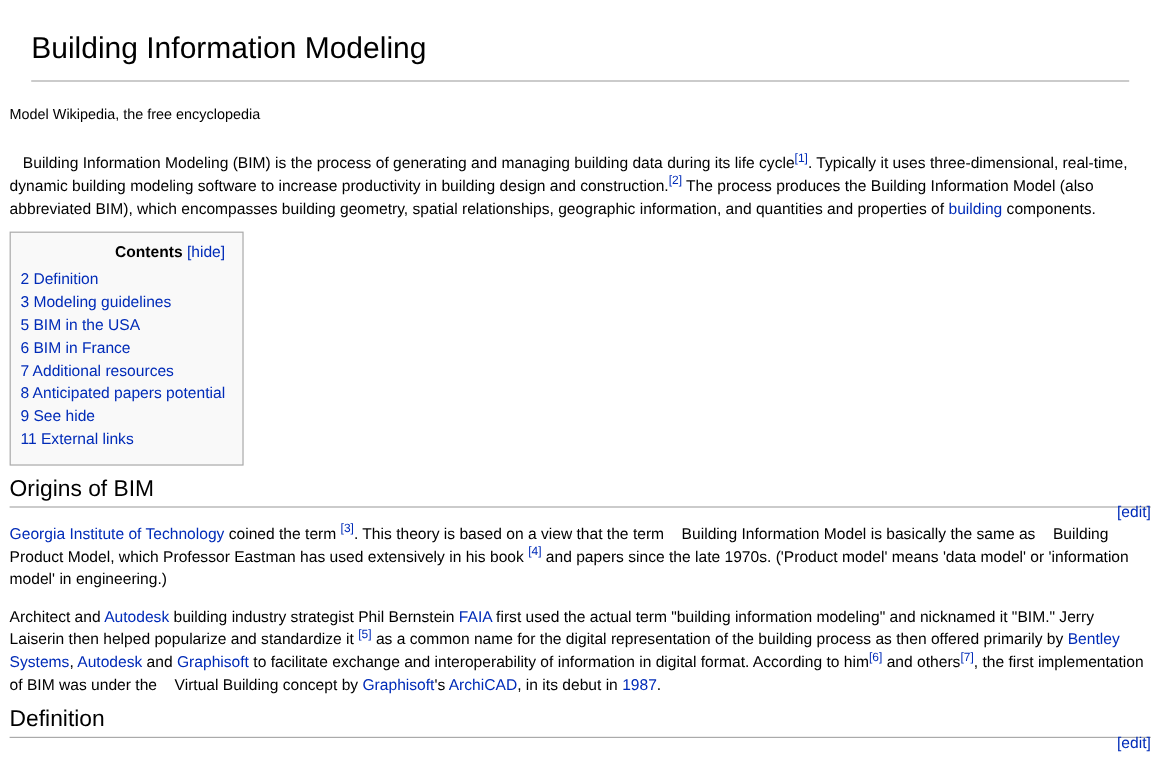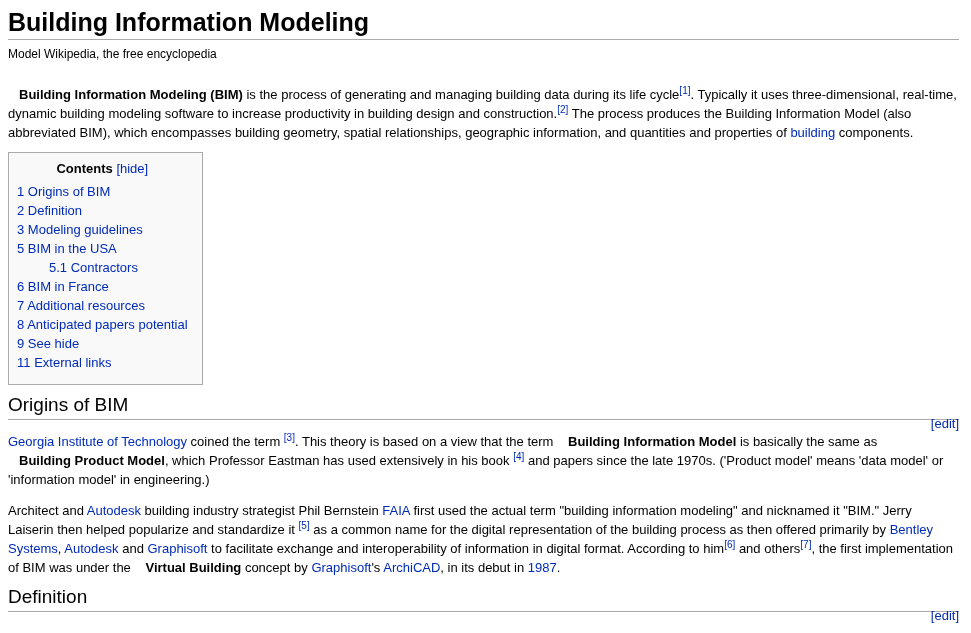--- a/index.html
+++ b/index.html
@@ -14,24 +14,24 @@
     font-family: "Liberation Sans", "DejaVu Sans", sans-serif;
     font-size: 13px;
     line-height: 19px;
     color: #000000;
   }
   .page {
     padding: 8px 12px 0 8px;
   }
   h1.page-title {
     font-size: 25px;
-    font-weight: bold;
+    font-weight: normal;
     line-height: 29px;
-    margin: 0;
-    padding-bottom: 2px;
+    margin: 18px;
+    padding-bottom: 12px;
     border-bottom: 1px solid #aaaaaa;
   }
   .site-sub {
     font-size: 12px;
     margin-top: 5px;
   }
   p.body-para {
     margin: 0;
   }
   .intro {
@@ -40,33 +40,33 @@
   a.wlink {
     color: #002bb8;
     text-decoration: none;
     cursor: pointer;
   }
   sup.ref {
     font-size: 10px;
     line-height: 0;
     vertical-align: super;
   }
-  b { font-weight: bold; padding-left: 11px; }
+  b { font-weight: normal; padding-left: 11px; }
 
   
   .toc {
     display: table;
     margin-top: 10px;
     background: #f9f9f9;
     border: 1px solid #aaaaaa;
     padding: 6px 14px 12px 8px;
     font-size: 13px;
   }
   .toc-title {
-    text-align: center;
+    text-align: right;
     margin-bottom: 4px;
     white-space: nowrap;
   }
   .toc-title .toc-heading { font-weight: bold; }
   .toc ul {
     list-style: none;
     margin: 0;
     padding: 0;
   }
   .toc li {
@@ -105,25 +105,23 @@
   <div class="site-sub">Model Wikipedia, the free encyclopedia</div>
 
   <p class="body-para intro"><b>Building Information Modeling (BIM)</b> is the process of generating and managing building data during its life cycle<sup class="ref"><a class="wlink">[1]</a></sup>. Typically it uses three-dimensional, real-time, dynamic building modeling software to increase productivity in building design and construction.<sup class="ref"><a class="wlink">[2]</a></sup> The process produces the Building Information Model (also abbreviated BIM), which encompasses building geometry, spatial relationships, geographic information, and quantities and properties of <a class="wlink">building</a> components.</p>
 
   <div class="toc">
     <div class="toc-title">
       <span class="toc-heading">Contents</span>
       <a class="wlink">[hide]</a>
     </div>
     <ul>
-      <li><a class="wlink"><span>1</span> <span>Origins of BIM</span></a></li>
       <li><a class="wlink"><span>2</span> <span>Definition</span></a></li>
       <li><a class="wlink"><span>3</span> <span>Modeling guidelines</span></a></li>
       <li><a class="wlink"><span>5</span> <span>BIM in the USA</span></a></li>
-      <li class="toc-indent"><a class="wlink"><span>5.1</span> <span>Contractors</span></a></li>
       <li><a class="wlink"><span>6</span> <span>BIM in France</span></a></li>
       <li><a class="wlink"><span>7</span> <span>Additional resources</span></a></li>
       <li><a class="wlink"><span>8</span> <span>Anticipated papers potential</span></a></li>
       <li><a class="wlink"><span>9</span> <span>See hide</span></a></li>
       <li><a class="wlink"><span>11</span> <span>External links</span></a></li>
     </ul>
   </div>
 
   <div class="section">
     <h2 class="section-heading">

